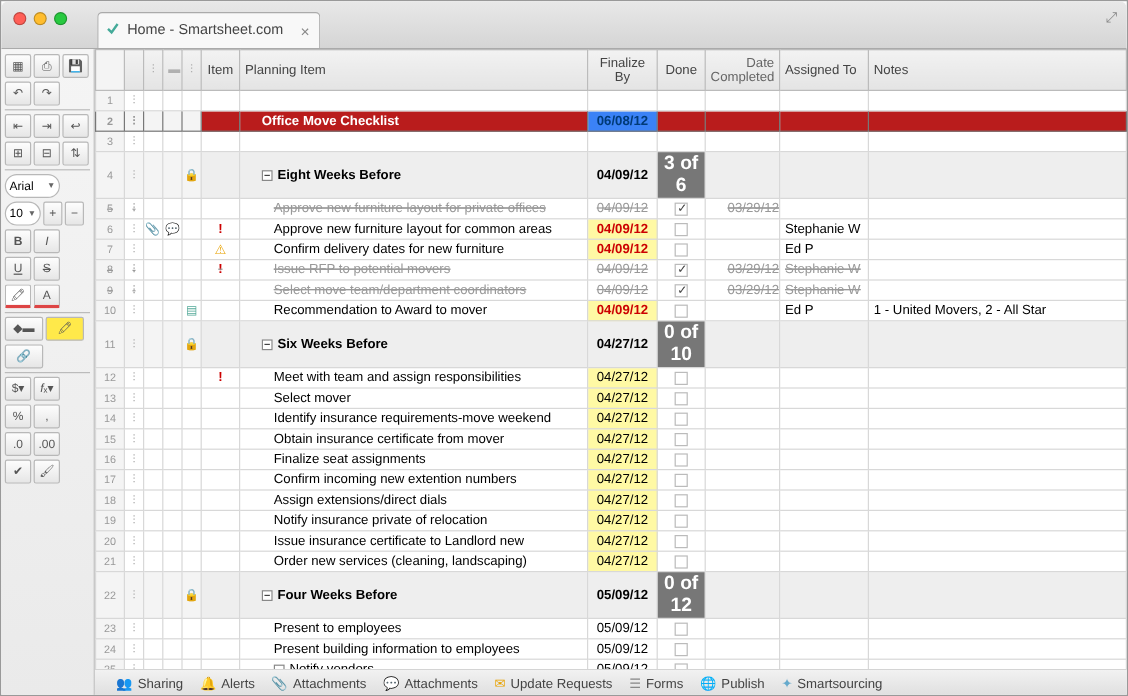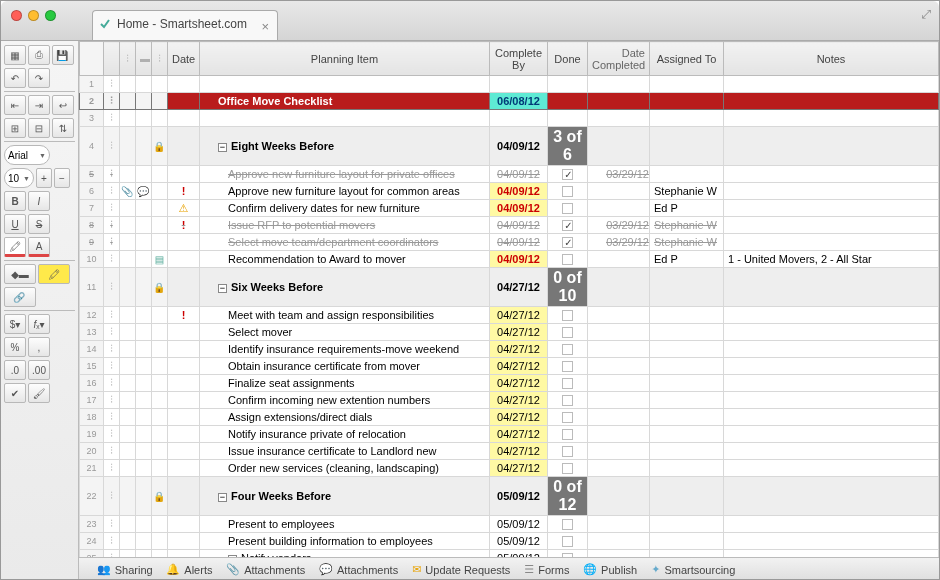--- a/index.html
+++ b/index.html
@@ -1,50 +1,50 @@
 <!DOCTYPE html>
 <html><head>
 <meta charset="utf-8">
 <style>
 * { box-sizing: border-box; margin: 0; padding: 0; }
 body { font-family: Arial, sans-serif; font-size: 11px; background: #fff; width: 940px; height: 580px; overflow: hidden; border: 1px solid #999; }
 .window-chrome { height: 40px; background: linear-gradient(#e8e8e8,#d5d5d5); border-bottom: 1px solid #aaa; border-top-left-radius: 6px; border-top-right-radius: 6px; position: relative; }
 .traffic { position: absolute; left: 10px; top: 9px; display: flex; gap: 6px; }
 .tl { width: 11px; height: 11px; border-radius: 50%; border: 1px solid rgba(0,0,0,0.25); }
 .tl.red{background:#ff5f57}.tl.yel{background:#ffbd2e}.tl.grn{background:#28c940}
-.tab { position: absolute; left: 91px; top: 9px; background: #f8f8f8; border: 1px solid #aaa; border-bottom: none; border-top-left-radius: 4px; border-top-right-radius: 4px; height: 30px; padding: 6px 30px 0 24px; font-size: 12px; color: #444; }
+.tab { position: absolute; left: 80px; top: 9px; background: #f8f8f8; border: 1px solid #aaa; border-bottom: none; border-top-left-radius: 4px; border-top-right-radius: 4px; height: 30px; padding: 6px 30px 0 24px; font-size: 12px; color: #444; }
 .tab .favicon { position:absolute; left:6px; top:7px; width:12px; height:12px; }
 .tab .close { position:absolute; right:8px; top:8px; color:#888; font-size:13px; }
 .expand-icon { position:absolute; right:8px; top:6px; color:#888; font-size:12px; }
 
 .app { display:flex; height: calc(580px - 40px); }
 .sidebar { width: 78px; background: linear-gradient(#f5f5f5,#eaeaea); border-right: 1px solid #bbb; padding: 4px 3px; }
 .tb-row { display:flex; gap:2px; margin-bottom:3px; flex-wrap:wrap; }
 .tb-btn { width:22px; height:20px; background:linear-gradient(#fdfdfd,#e6e6e6); border:1px solid #b8b8b8; border-radius:2px; display:flex; align-items:center; justify-content:center; font-size:10px; color:#555; cursor:pointer; }
 .tb-btn.wide{width:32px}
 .tb-sep{height:1px;background:#bbb;margin:3px 0}
 .font-sel{width:46px;height:20px;border:1px solid #b8b8b8;border-radius:10px;background:#fff;font-size:10px;padding:0 3px;display:flex;align-items:center;justify-content:space-between}
 .font-sel .dd{font-size:7px;color:#666}
 
 .main { flex:1; display:flex; flex-direction:column; overflow:hidden; }
 .grid-wrap{flex:1;overflow:auto;background:#fff}
 table{border-collapse:collapse;width:100%;table-layout:fixed}
 th,td{border:1px solid #d8d8d8;padding:0;height:17px;font-size:11px;vertical-align:middle}
-th{background:linear-gradient(#f2f2f2,#e4e4e4);color:#444;font-weight:normal;text-align:center;padding:3px 4px;height:34px;border-color:#bbb}
+th{background:linear-gradient(#f2f2f2,#e4e4e4);color:#444;font-weight:normal;text-align:left;padding:3px 4px;height:34px;border-color:#bbb}
 .rownum{width:24px;text-align:center;color:#999;font-size:9px;background:#f4f4f4}
 .iconcell{width:16px;text-align:center;color:#b0b0b0;font-size:10px}
 .prio{width:32px;text-align:center}
 .planning{width:290px;padding-left:4px}
 .compby{width:58px;text-align:center}
 .done{width:40px;text-align:center}
 .datecomp{width:62px;text-align:right;padding-left:4px;color:#666}
 .assigned{width:74px;padding-left:4px}
 .notes{padding-left:4px}
 tr.title-row td{background:#b91c1c;color:#fff;font-weight:bold;border-color:#777}
-tr.title-row .compby{background:#5eead4;color:#003a77;font-weight:bold}
+tr.title-row .compby{background:#3b82f6;color:#003a77;font-weight:bold}
 tr.title-row .rownum,tr.title-row .iconcell{background:#f4f4f4;color:#999}
 tr.section td{background:#eee;font-weight:bold}
 tr.section .rownum,tr.section .iconcell{background:#f4f4f4;font-weight:normal}
 .exp{display:inline-block;width:9px;height:9px;border:1px solid #888;text-align:center;line-height:7px;font-size:9px;margin-right:4px;background:#fff;color:#444}
 .ind1{padding-left:18px}
 .ind2{padding-left:28px}
 .ind3{padding-left:42px}
 .hl{background:#fff9a4}
 .red{color:#c00;font-weight:bold}
 .strike{text-decoration:line-through;color:#999}
@@ -166,23 +166,23 @@
   <div class="main">
     <div class="grid-wrap">
       <table>
         <thead>
           <tr>
             <th class="rownum"></th>
             <th class="iconcell"></th>
               <th class="iconcell">⫶</th>
               <th class="iconcell">▬</th>
               <th class="iconcell">⫶</th>
-            <th class="prio">Date</th>
+            <th class="prio">Item</th>
             <th class="planning">Planning Item</th>
-            <th class="compby">Complete By</th>
+            <th class="compby">Finalize By</th>
             <th class="done">Done</th>
             <th class="datecomp">Date Completed</th>
             <th class="assigned">Assigned To</th>
             <th class="notes">Notes</th>
           </tr>
         </thead>
         <tbody id="tbody">
             <tr>
               <td class="rownum">1</td>
               <td class="iconcell">⫶</td>

